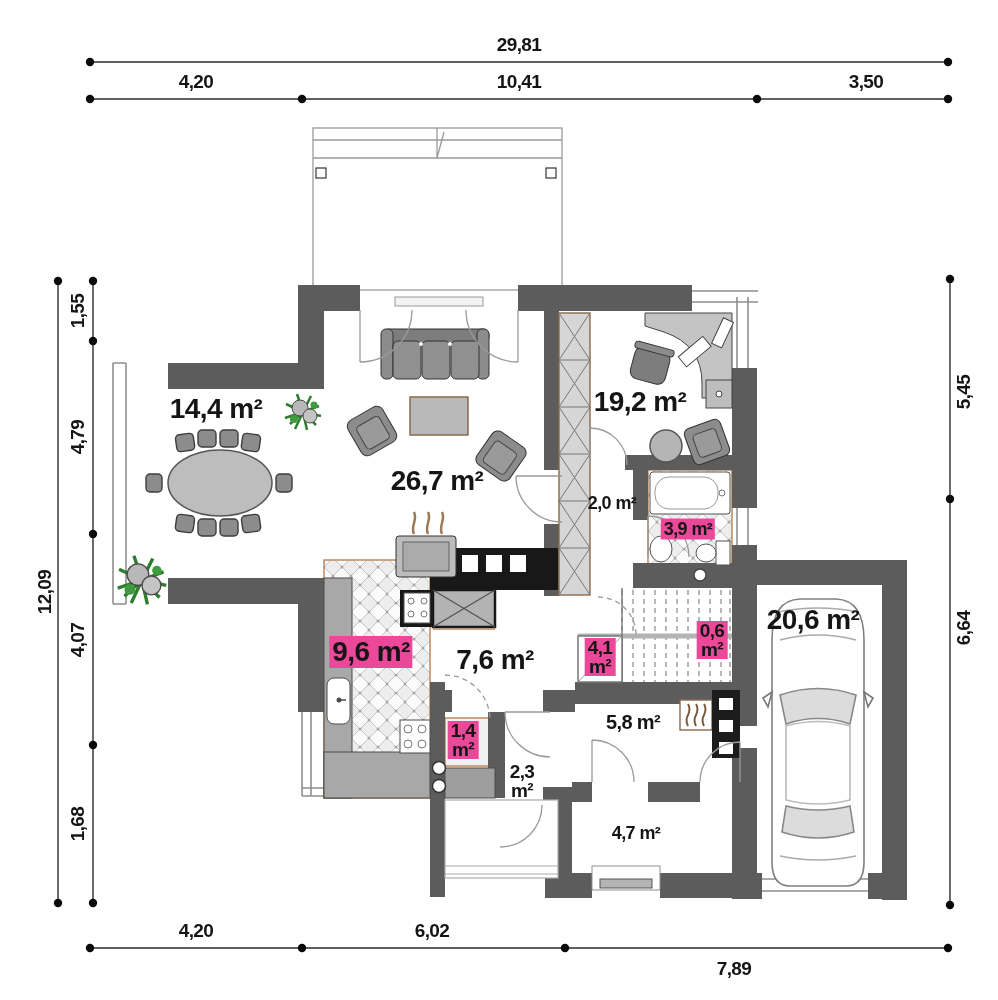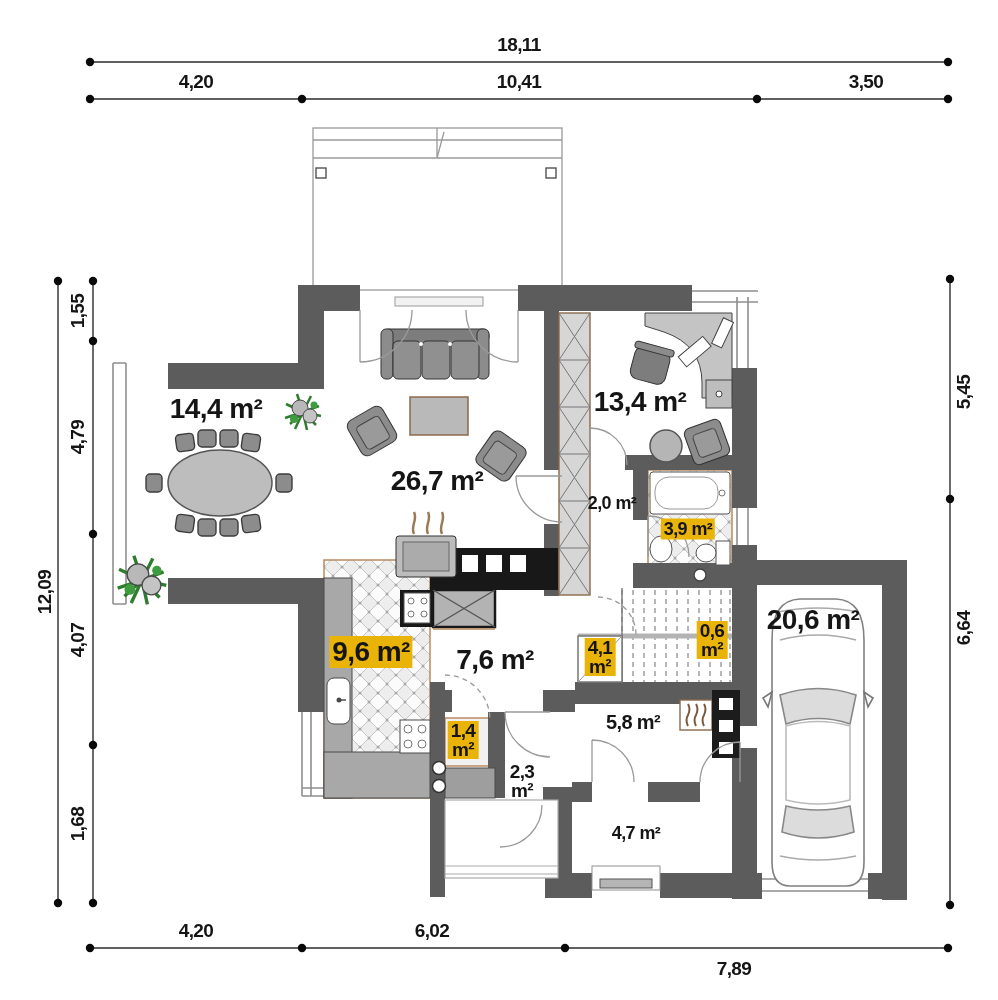--- a/index.html
+++ b/index.html
@@ -4,21 +4,21 @@
 <style>
   html,body{margin:0;padding:0;background:#fff;}
   .plan{position:relative;width:998px;height:1000px;background:#ffffff;overflow:hidden;
         font-family:"Liberation Sans", sans-serif;}
   .plan svg{position:absolute;left:0;top:0;}
   .lbl{position:absolute;transform:translate(-50%,-50%);font-weight:bold;font-size:28px;
        letter-spacing:-0.6px;color:#151515;white-space:nowrap;}
   .dim{font-size:19px;}
   .rot{transform:translate(-50%,-50%) rotate(-90deg);}
   .lbl2{display:flex;flex-direction:column;align-items:center;line-height:1.0;font-size:19px;}
-  .bgw{background:#eab308;padding:0 3px;}
+  .bgw{background:#ec4899;padding:0 3px;}
 </style>
 </head>
 <body>
 
 <div class="plan">
 
 <svg width="998" height="1000" viewBox="0 0 998 1000">
   <defs>
     <pattern id="tiles" width="18" height="18" patternUnits="userSpaceOnUse">
       <rect width="18" height="18" fill="#fbfbfb"></rect>
@@ -308,38 +308,38 @@
           <circle cx="93" cy="534" r="4.2"></circle>
           <circle cx="93" cy="745" r="4.2"></circle>
           <circle cx="93" cy="903" r="4.2"></circle>
       <circle cx="950" cy="279" r="4.2"></circle>
           <circle cx="950" cy="499" r="4.2"></circle>
           <circle cx="950" cy="905" r="4.2"></circle>
     </g>
   </g>
 </svg>
 
-<div class="lbl dim" style="left:519px;top:45px">18,11</div>
+<div class="lbl dim" style="left:519px;top:45px">29,81</div>
 <div class="lbl dim" style="left:196px;top:82px">4,20</div>
 <div class="lbl dim" style="left:519px;top:82px">10,41</div>
 <div class="lbl dim" style="left:866px;top:82px">3,50</div>
 <div class="lbl dim rot" style="left:45px;top:592px">12,09</div>
 <div class="lbl dim rot" style="left:78px;top:311px">1,55</div>
 <div class="lbl dim rot" style="left:78px;top:437px">4,79</div>
 <div class="lbl dim rot" style="left:78px;top:640px">4,07</div>
 <div class="lbl dim rot" style="left:78px;top:824px">1,68</div>
 <div class="lbl dim rot" style="left:964px;top:392px">5,45</div>
 <div class="lbl dim rot" style="left:964px;top:628px">6,64</div>
 <div class="lbl dim" style="left:196px;top:931px">4,20</div>
 <div class="lbl dim" style="left:432px;top:931px">6,02</div>
 <div class="lbl dim" style="left:734px;top:969px">7,89</div>
 
 <div class="lbl" style="left:216px;top:409px">14,4 m²</div>
 <div class="lbl" style="left:437px;top:481px">26,7 m²</div>
-<div class="lbl" style="left:640px;top:402px">13,4 m²</div>
+<div class="lbl" style="left:640px;top:402px">19,2 m²</div>
 <div class="lbl" style="left:612px;top:503px;font-size:18px">2,0 m²</div>
 <div class="lbl bgw" style="left:688px;top:529px;font-size:18px">3,9 m²</div>
 <div class="lbl bgw" style="left:371px;top:652px">9,6 m²</div>
 <div class="lbl" style="left:495px;top:660px">7,6 m²</div>
 <div class="lbl" style="left:633px;top:722px;font-size:20px">5,8 m²</div>
 <div class="lbl" style="left:636px;top:833px;font-size:18px">4,7 m²</div>
 <div class="lbl" style="left:813px;top:620px">20,6 m²</div>
 <div class="lbl lbl2 bgw" style="left:600px;top:657px">
   <span>4,1</span>
   <span>m²</span>

